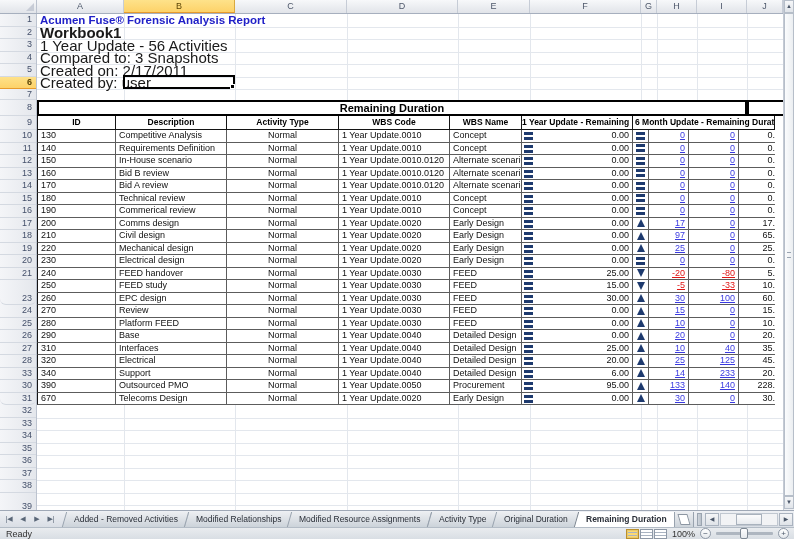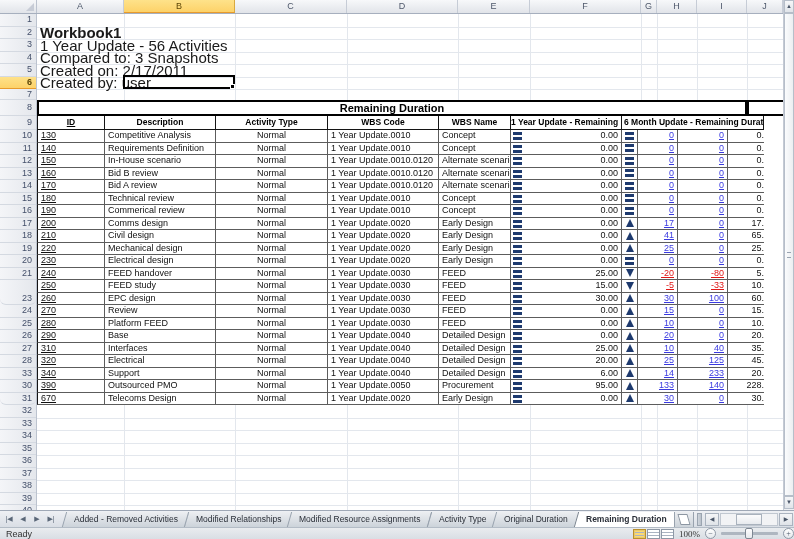--- a/index.html
+++ b/index.html
@@ -42,21 +42,21 @@
   .title-main{width:710px;box-sizing:border-box;border:2px solid #000;text-align:center;
     font-size:11px;font-weight:bold;line-height:12px;color:#000;flex-shrink:0;}
   .title-j{width:36px;box-sizing:border-box;border-top:2px solid #000;border-bottom:2px solid #000;border-left:2px solid #000;flex-shrink:0;}
   .trow{display:flex;width:746px;}
   .th{height:14px;box-sizing:border-box;border-right:1px solid #141414;border-bottom:1px solid #141414;
     font-size:8.5px;font-weight:bold;text-align:center;line-height:13px;white-space:nowrap;overflow:hidden;flex-shrink:0;}
   .th:first-child,.cell:first-child{border-left:1px solid #141414;}
   .th-6m{text-align:left;padding-left:2px;}
   .cell{height:12.5px;box-sizing:border-box;border-right:1px solid #5c5c5c;border-bottom:1px solid #5c5c5c;
     font-size:9px;line-height:11px;white-space:nowrap;overflow:hidden;flex-shrink:0;color:#111;}
-  .w-id{width:68px;text-decoration:underline;} .w-desc{width:111px;} .w-type{width:112px;} .w-wbsc{width:111px;}
+  .w-id{width:79px;} .w-desc{width:111px;} .w-type{width:112px;} .w-wbsc{width:111px;}
   .w-wbsn{width:72px;} .w-year{width:111px;} .w-g{width:16px;} .w-h{width:40px;} .w-i{width:50px;} .w-j{width:36px;}
   .c-id,.c-desc,.c-wbsc,.c-wbsn{padding-left:3px;}
   .c-type{text-align:center;}
   .c-year{position:relative;text-align:right;padding-right:3px;}
   .c-year .ic{position:absolute;left:2px;top:2px;}
   .c-g{display:flex;align-items:center;justify-content:center;}
   .c-h,.c-i{text-align:right;padding-right:3px;}
   .c-j{border-right:none;}
   .c-j span{display:block;width:50px;box-sizing:border-box;text-align:right;padding-right:4px;}
   .lnk{color:var(--link-blue);text-decoration:underline;}
@@ -92,21 +92,21 @@
   .split{width:5px;height:13px;margin:0 2px;background:linear-gradient(90deg,#cfd5dc,#b9c1ca);border:1px solid #9aa4b0;box-sizing:border-box;}
   .hbtn{width:14px;height:13px;background:linear-gradient(#f4f5f7,#dfe3e8);border:1px solid #aab3bf;box-sizing:border-box;
     text-align:center;font-size:6px;line-height:11px;color:#4a5668;}
   .htrack{width:58px;height:13px;background:#f2f3f5;border:1px solid #c0c7d0;box-sizing:border-box;position:relative;}
   .hthumb{position:absolute;left:15px;top:0;width:26px;height:11px;background:linear-gradient(#fcfcfd,#e7eaee);border:1px solid #a9b2bd;box-sizing:border-box;}
 
   
   .status{position:absolute;left:0;top:527px;width:794px;height:12px;background:linear-gradient(#e9ecef,#d9dee4);
     border-top:1px solid #b3bcc6;box-sizing:border-box;display:flex;align-items:center;font-size:9px;color:#333;}
   .ready{padding-left:6px;}
-  .sright{margin-left:auto;display:flex;align-items:center;gap:5px;font-family:Liberation Serif, serif;}
+  .sright{margin-left:auto;display:flex;align-items:center;gap:5px;padding-right:5px;}
   .vicons{display:flex;gap:1px;align-items:center;}
   .vic{width:13px;height:10px;background:#fff;border:1px solid #8e98a6;box-sizing:border-box;
     background-image:linear-gradient(#aab4c2 1px,transparent 1px);background-size:100% 3px;background-position:0 2px;}
   .vic.active{background-color:#fbd972;border-color:#b98f2d;box-shadow:0 0 0 1px #e8c96a inset;}
   .zoomlabel{color:#333;}
   .zbtn{width:11px;height:11px;border-radius:50%;border:1px solid #8e98a6;background:linear-gradient(#fff,#e4e8ec);
     box-sizing:border-box;text-align:center;line-height:9px;font-size:8px;color:#4a5668;}
   .ztrack{width:57px;height:3px;background:#aeb6c0;border-radius:1px;position:relative;}
   .ztick{position:absolute;left:50%;top:-2px;width:1px;height:7px;background:#8e98a6;}
   .zthumb{position:absolute;left:24px;top:-4px;width:8px;height:11px;background:linear-gradient(#fdfdfe,#e6e9ed);
@@ -163,21 +163,21 @@
       <div class="rownum" style="height: 12.5px; line-height: 11.5px;">33</div>
       <div class="rownum" style="height: 12.5px; line-height: 11.5px;">30</div>
       <div class="rownum" style="height: 12.5px; line-height: 11.5px; border-radius: 6px;">31</div>
       <div class="rownum" style="height: 12.5px; line-height: 11.5px;">32</div>
       <div class="rownum" style="height: 12.5px; line-height: 11.5px;">33</div>
       <div class="rownum" style="height: 12.5px; line-height: 11.5px;">34</div>
       <div class="rownum" style="height: 12.5px; line-height: 11.5px;">35</div>
       <div class="rownum" style="height: 12.5px; line-height: 11.5px;">36</div>
       <div class="rownum" style="height: 12.5px; line-height: 11.5px;">37</div>
       <div class="rownum" style="height: 12.5px; line-height: 11.5px;">38</div>
-      <div class="rownum" style="height: 12.5px; line-height: 11.5px;">39</div>
+      <div class="rownum" style="height: 12.5px; line-height: 11.5px; margin-top: 8px;">39</div>
       <div class="rownum" style="height: 12.5px; line-height: 11.5px;">40</div>
     </div>
 
   <div class="content">
     <div id="gridlines">
         <div class="gl" style="left: 87px; top: 0px; width: 1px; height: 86px;"></div>
         <div class="gl" style="left: 198px; top: 0px; width: 1px; height: 86px;"></div>
         <div class="gl" style="left: 310px; top: 0px; width: 1px; height: 86px;"></div>
         <div class="gl" style="left: 421px; top: 0px; width: 1px; height: 86px;"></div>
         <div class="gl" style="left: 493px; top: 0px; width: 1px; height: 86px;"></div>
@@ -203,20 +203,21 @@
         <div class="gl" style="left: 0px; top: 403.5px; width: 746px; height: 1px;"></div>
         <div class="gl" style="left: 0px; top: 416px; width: 746px; height: 1px;"></div>
         <div class="gl" style="left: 0px; top: 428.5px; width: 746px; height: 1px;"></div>
         <div class="gl" style="left: 0px; top: 441px; width: 746px; height: 1px;"></div>
         <div class="gl" style="left: 0px; top: 453.5px; width: 746px; height: 1px;"></div>
         <div class="gl" style="left: 0px; top: 466px; width: 746px; height: 1px;"></div>
         <div class="gl" style="left: 0px; top: 478.5px; width: 746px; height: 1px;"></div>
         <div class="gl" style="left: 0px; top: 491px; width: 746px; height: 1px;"></div>
       </div>
 
+    <div class="hdrline title" style="top:0">Acumen Fuse® Forensic Analysis Report</div>
     <div class="hdrline bold" style="top:13px">Workbook1</div>
     <div class="hdrline" style="top:25.5px">1 Year Update - 56 Activities</div>
     <div class="hdrline" style="top:38px">Compared to: 3 Snapshots</div>
     <div class="hdrline" style="top:50.5px">Created on: 2/17/2011</div>
     <div class="hdrline" style="top:63px">Created by: user</div>
 
     <div class="selbox"></div>
 
     <div class="rtable">
       <div class="title-row">
@@ -364,21 +365,21 @@
           <div class="trow">
             <div class="cell w-id c-id">210</div>
             <div class="cell w-desc c-desc">Civil design</div>
             <div class="cell w-type c-type">Normal</div>
             <div class="cell w-wbsc c-wbsc">1 Year Update.0020</div>
             <div class="cell w-wbsn c-wbsn">Early Design</div>
             <div class="cell w-year c-year"><span class="ic ic-equal"></span>0.00</div>
             <div class="cell w-g c-g">
               <span class="ic ic-up"></span>
             </div>
-            <div class="cell w-h c-h"><span class="lnk">41</span></div>
+            <div class="cell w-h c-h"><span class="lnk">97</span></div>
             <div class="cell w-i c-i"><span class="lnk">0</span></div>
             <div class="cell w-j c-j">
               <span>65.00</span>
             </div>
           </div>
           <div class="trow">
             <div class="cell w-id c-id">220</div>
             <div class="cell w-desc c-desc">Mechanical design</div>
             <div class="cell w-type c-type">Normal</div>
             <div class="cell w-wbsc c-wbsc">1 Year Update.0020</div>

